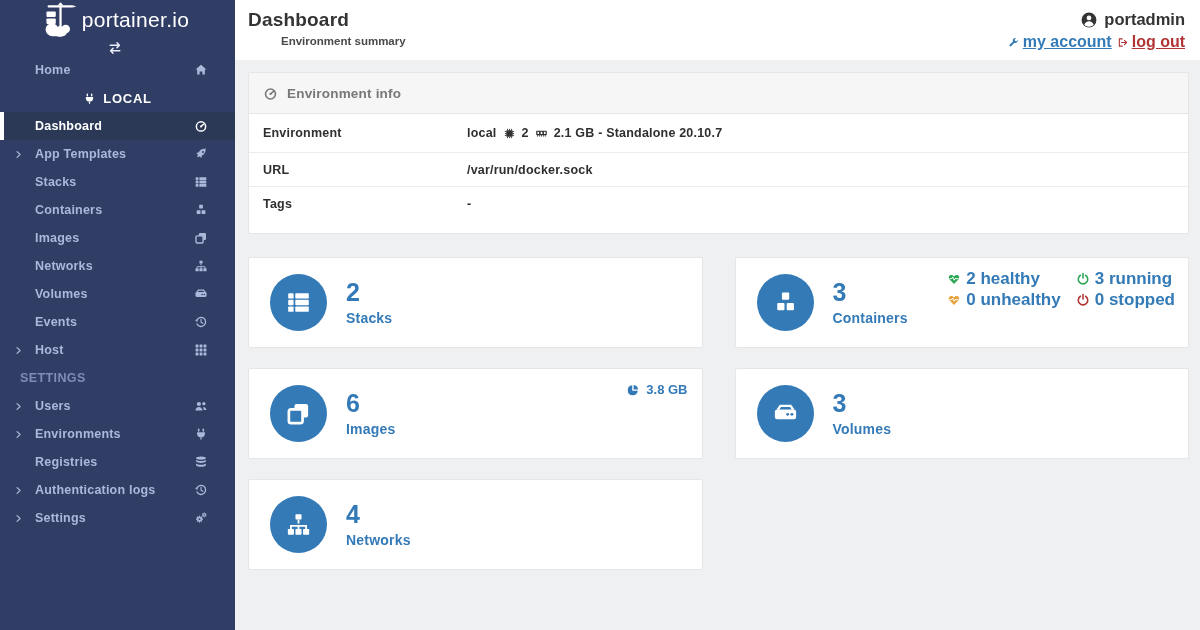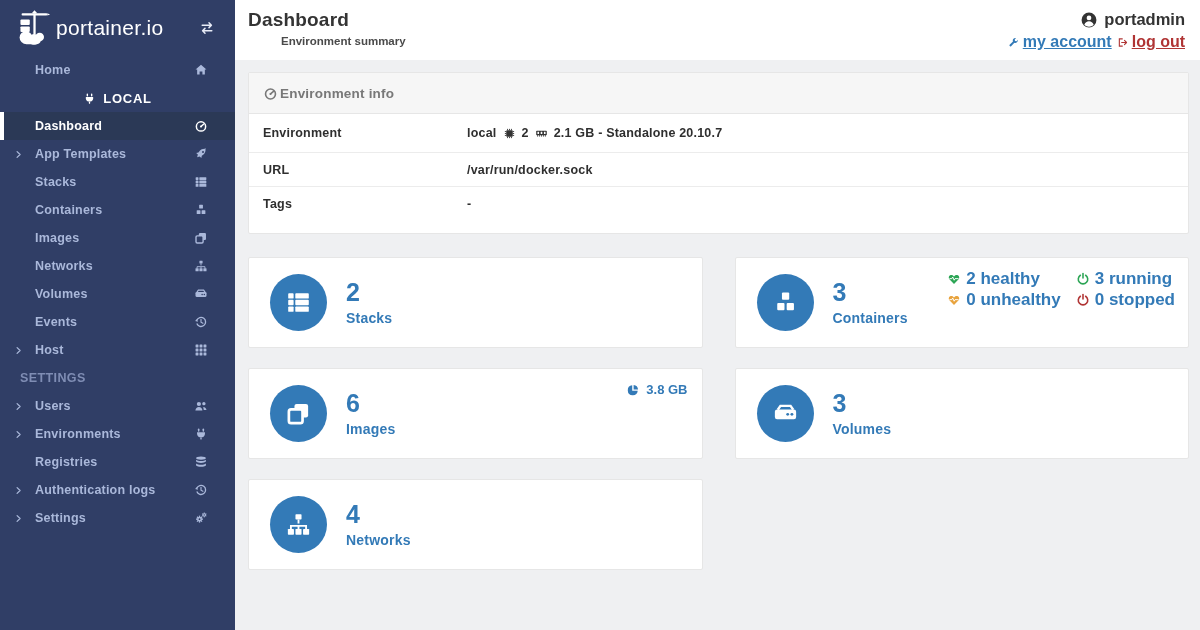--- a/index.html
+++ b/index.html
@@ -8,21 +8,21 @@
 
   .icon { display:inline-flex; width:1em; height:1em; flex-shrink:0; }
   .icon svg { width:100%; height:100%; display:block; }
   .ic-c  { fill:var(--icbg,#fff); }
   .ic-cf { fill:var(--icbg,#fff); stroke:currentColor; stroke-width:1.6; }
   .ic-cs { stroke:var(--icbg,#fff); fill:none; }
 
   
   .sidebar { position:absolute; left:0; top:0; width:235px; height:630px;
              background:#303e66; --icbg:#303e66; z-index:2; }
-  .logo-row { display:flex; align-items:center; height:56px; padding:0 20px 0 14px; }
+  .logo-row { display:flex; align-items:center; height:56px; padding:0 20px 0 14px;flex-direction:column; }
   .brand { display:flex; align-items:center; gap:4px; flex:1; cursor:pointer; }
   .logo-icon { width:38px; height:40px; }
   .logo-icon svg { width:100%; height:100%; }
   .brand-text { color:#fff; font-size:21px; font-weight:400; letter-spacing:.3px; }
   .collapse-btn { color:#e8ecf7; font-size:16px; cursor:pointer; display:flex; }
 
   .side-item { display:flex; align-items:center; height:28px; padding:0 27px 0 14px;
                cursor:pointer; font-size:12.5px; font-weight:700; letter-spacing:.2px;
                color:#aab8da; }
   .side-item .chev { width:21px; font-size:9px; display:flex; align-items:center; }
@@ -52,21 +52,21 @@
   .user-links a { display:flex; align-items:center; gap:4px; text-decoration:underline;
                   cursor:pointer; }
   .link-account { color:#337ab7; }
   .link-logout  { color:#b03434; }
   .user-links .icon { font-size:11px; }
 
   .content { flex:1; background:#eff0f2; padding:12px 11px 0 13px; }
 
   
   .panel { background:#fff; border:1px solid #e6e6e6; border-radius:2px; margin-bottom:23px; }
-  .panel-header { height:41px; display:flex; align-items:center; gap:2px; padding:0 14px;
+  .panel-header { height:41px; display:flex; align-items:center; gap:9px; padding:0 14px;
                   background:#f6f6f6; --icbg:#f6f6f6; color:#787878; font-size:13.5px;
                   font-weight:600; border-bottom:1px solid #e6e6e6; letter-spacing:.2px; }
   .panel-header .icon { font-size:15px; }
   .info-row { display:flex; align-items:center; min-height:34px;
               border-bottom:1px solid #ececec; padding-left:14px;
               font-size:12.5px; color:#2f2f2f; }
   .info-row:first-child { min-height:39px; }
   .info-row:last-child { border-bottom:none; min-height:46px; padding-bottom:12px; }
   .info-label { width:204px; flex-shrink:0; font-weight:700; letter-spacing:.2px; }
   .info-value { display:flex; align-items:center; gap:6px; font-weight:600;

